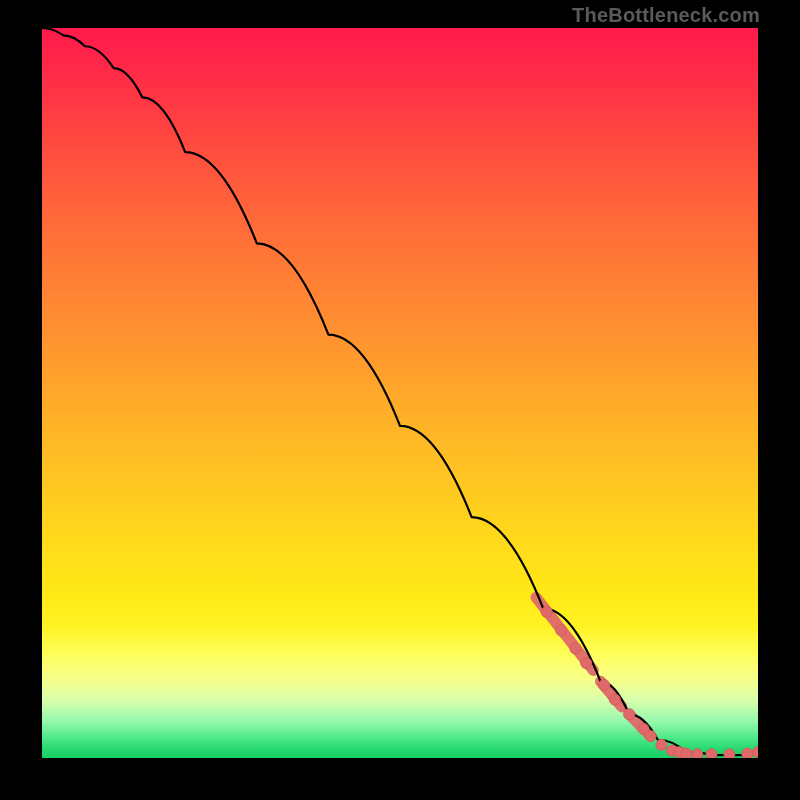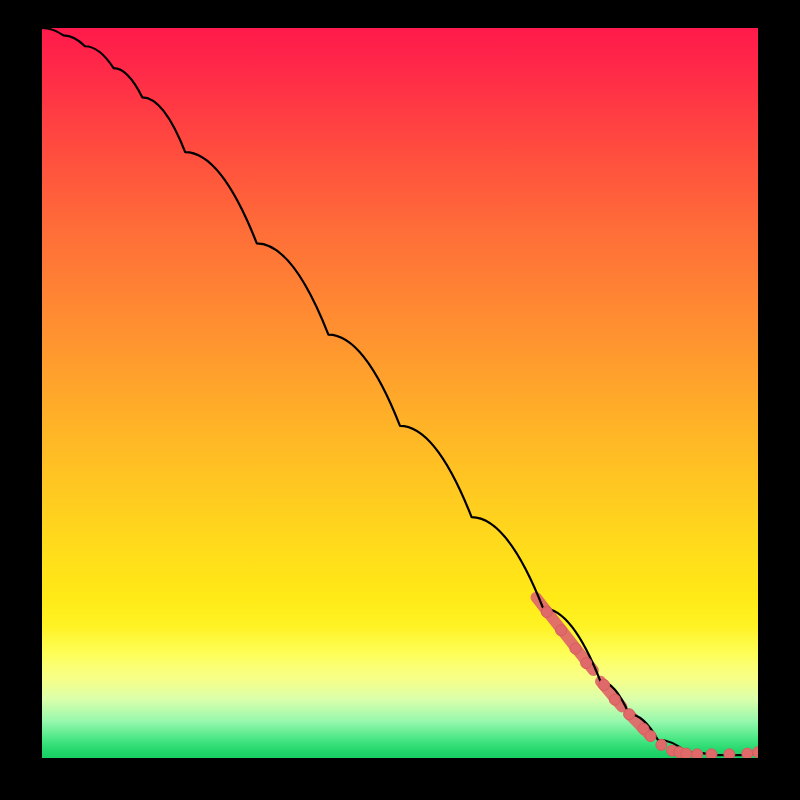--- a/index.html
+++ b/index.html
@@ -78,20 +78,21 @@
     color: #5a5a5a;
     letter-spacing: 0.2px;
     user-select: none;
   }
 </style>
 </head>
 <body>
 
 <div class="stage">
 
+  <div class="watermark">TheBottleneck.com</div>
 
   <div class="plot">
     <div class="gradient"></div>
     <div class="haze"></div>
     <svg class="overlay" viewBox="0 0 716 730" preserveAspectRatio="none">
       <g id="thick-bands">
           <line x1="494.03999999999996" y1="569.4" x2="551.32" y2="642.4" stroke="#e06a6a" stroke-width="11" stroke-linecap="round" opacity="0.95"></line>
           <line x1="558.48" y1="653.35" x2="579.96" y2="678.9" stroke="#e06a6a" stroke-width="11" stroke-linecap="round" opacity="0.95"></line>
           <line x1="587.12" y1="686.2" x2="608.6" y2="708.1" stroke="#e06a6a" stroke-width="11" stroke-linecap="round" opacity="0.95"></line>
         </g>

